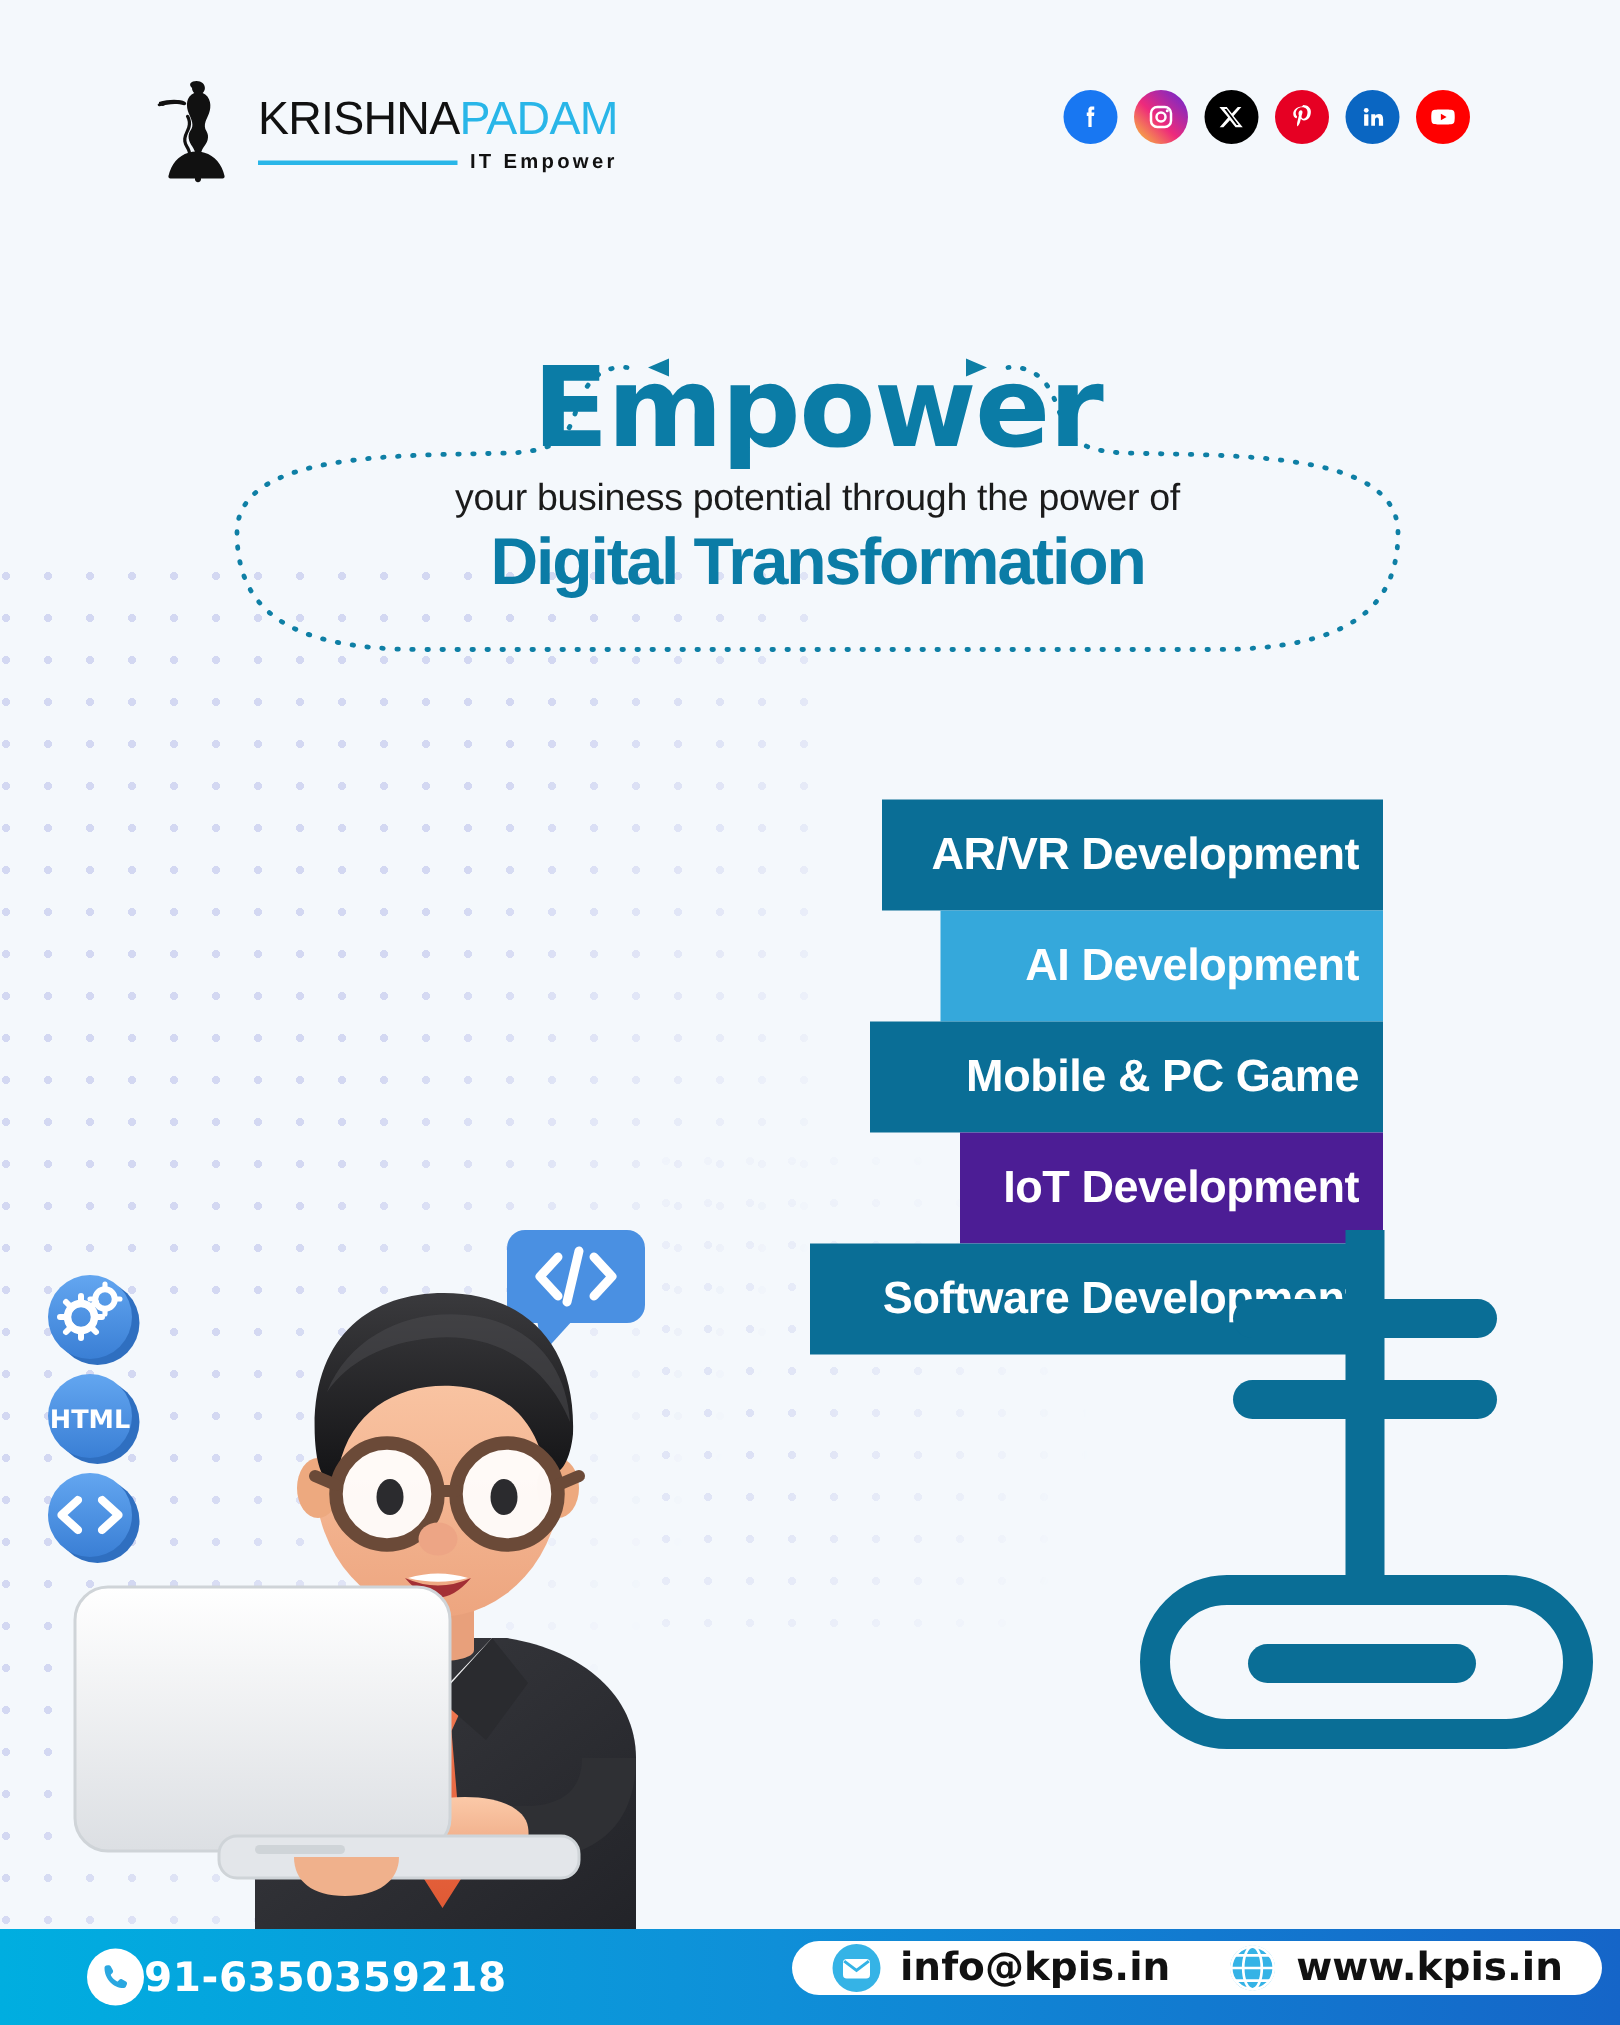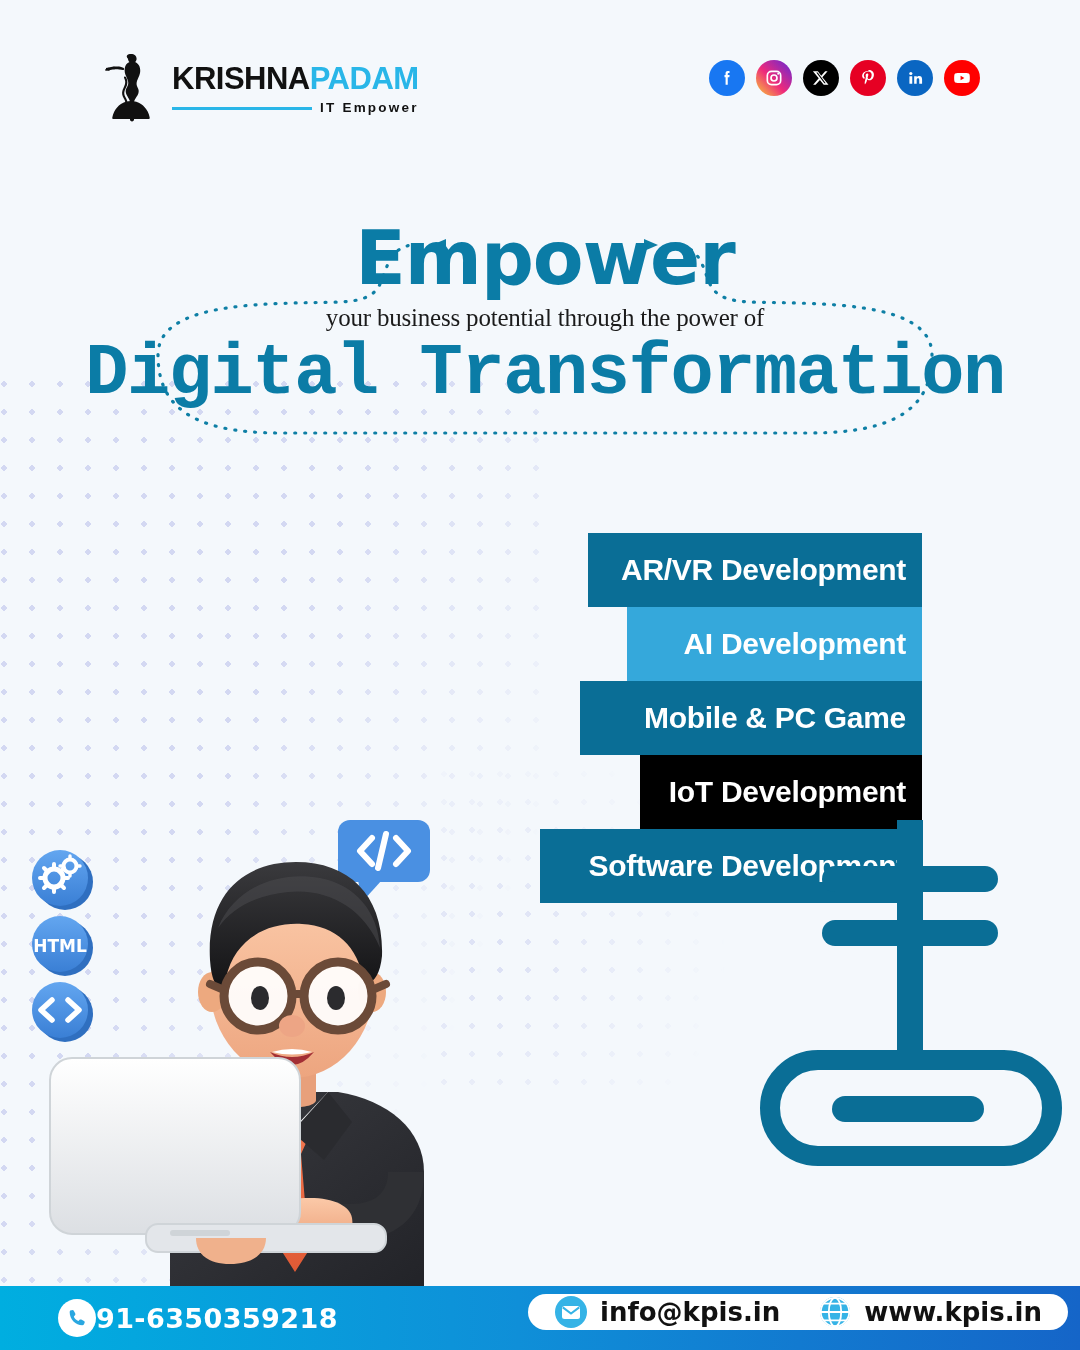--- a/index.html
+++ b/index.html
@@ -33,46 +33,46 @@
     left:430px; top:760px; width:330px; height:330px;
     opacity:.75;
     -webkit-mask-image:radial-gradient(circle at 20% 60%,#000 0%,transparent 70%);
     mask-image:radial-gradient(circle at 20% 60%,#000 0%,transparent 70%);
   }
 
   
   #logo-block { position:absolute; left:100px; top:52px; display:flex; align-items:center; gap:10px; }
   #logo-mark { width:62px; height:70px; }
   #logo-text { display:flex; flex-direction:column; line-height:1; padding-top:4px; }
-  #logo-word { font-size:31px; font-weight:700; letter-spacing:-0.5px; white-space:nowrap; }
+  #logo-word { font-size:31px; font-weight:400; letter-spacing:-0.5px; white-space:nowrap; }
   #logo-word .k { color:#111; }
   #logo-word .p { color:#29b6e8; }
   #logo-sub-row { display:flex; align-items:center; gap:8px; margin-top:7px; }
   #logo-rule { flex:1 1 auto; height:3px; background:#29b6e8; min-width:86px; }
   #logo-sub { font-size:13.5px; font-weight:700; letter-spacing:2.2px; color:#111; white-space:nowrap; }
 
   #social-row { position:absolute; right:100px; top:60px; display:flex; gap:11px; }
   .social { width:36px; height:36px; border-radius:50%; display:flex; align-items:center; justify-content:center; }
   .social svg { display:block; }
 
   
   #headline-zone { position:absolute; left:150px; top:190px; width:790px; height:250px; }
   #headline-frame { position:absolute; inset:0; }
   #headline-text { position:absolute; inset:0; display:flex; flex-direction:column; align-items:center; justify-content:center; }
   #kicker-empower {
     font-size:74px; font-weight:700; color:#0b7ca6; letter-spacing:-1px;
     font-family:"DejaVu Sans", sans-serif; line-height:.96; margin-top:4px;
   }
   #kicker-sub {
-    font-size:25px; color:#1b1b1b; font-family:Liberation Serif, serif;
+    font-size:25px; color:#1b1b1b; font-family:Liberation Sans, sans-serif;
     margin-top:10px; letter-spacing:-.2px;
   }
   #headline-main {
-    font-size:72px; font-weight:700; color:#0b7ca6; letter-spacing:-1.4px;
-    font-family:Liberation Mono, monospace; line-height:1.02; margin-top:6px; white-space:nowrap;
+    font-size:44px; font-weight:700; color:#0b7ca6; letter-spacing:-1.4px;
+    font-family:Liberation Sans, sans-serif; line-height:1.02; margin-top:6px; white-space:nowrap;
   }
 
   
   #services { position:absolute; left:0; top:533px; width:922px; }
   .svc-row { display:flex; justify-content:flex-end; }
   .svc {
     height:74px; display:flex; align-items:center; justify-content:flex-end;
     padding:0 16px 0 40px; color:#fff; font-size:30px; font-weight:700;
     letter-spacing:-.3px; white-space:nowrap;
   }
@@ -184,21 +184,21 @@
     <div class="svc-row">
         <div class="svc" style="background:#0a6e96;width:334px">AR/VR Development</div>
       </div>
     <div class="svc-row">
         <div class="svc" style="background:#35a8db;width:295px">AI Development</div>
       </div>
     <div class="svc-row">
         <div class="svc" style="background:#0a6e96;width:342px">Mobile &amp; PC Game</div>
       </div>
     <div class="svc-row">
-        <div class="svc" style="background:#000000;width:282px">IoT Development</div>
+        <div class="svc" style="background:#4c1d95;width:282px">IoT Development</div>
       </div>
     <div class="svc-row">
         <div class="svc" style="background:#0a6e96;width:382px">Software Development</div>
       </div>
   </div>
 
   <svg id="abstract-mark" viewBox="0 0 310 470">
     <g fill="#0a6e96">
       <rect x="137" y="0" width="26" height="245"></rect>
       <rect x="62" y="46" width="176" height="26" rx="13"></rect>

